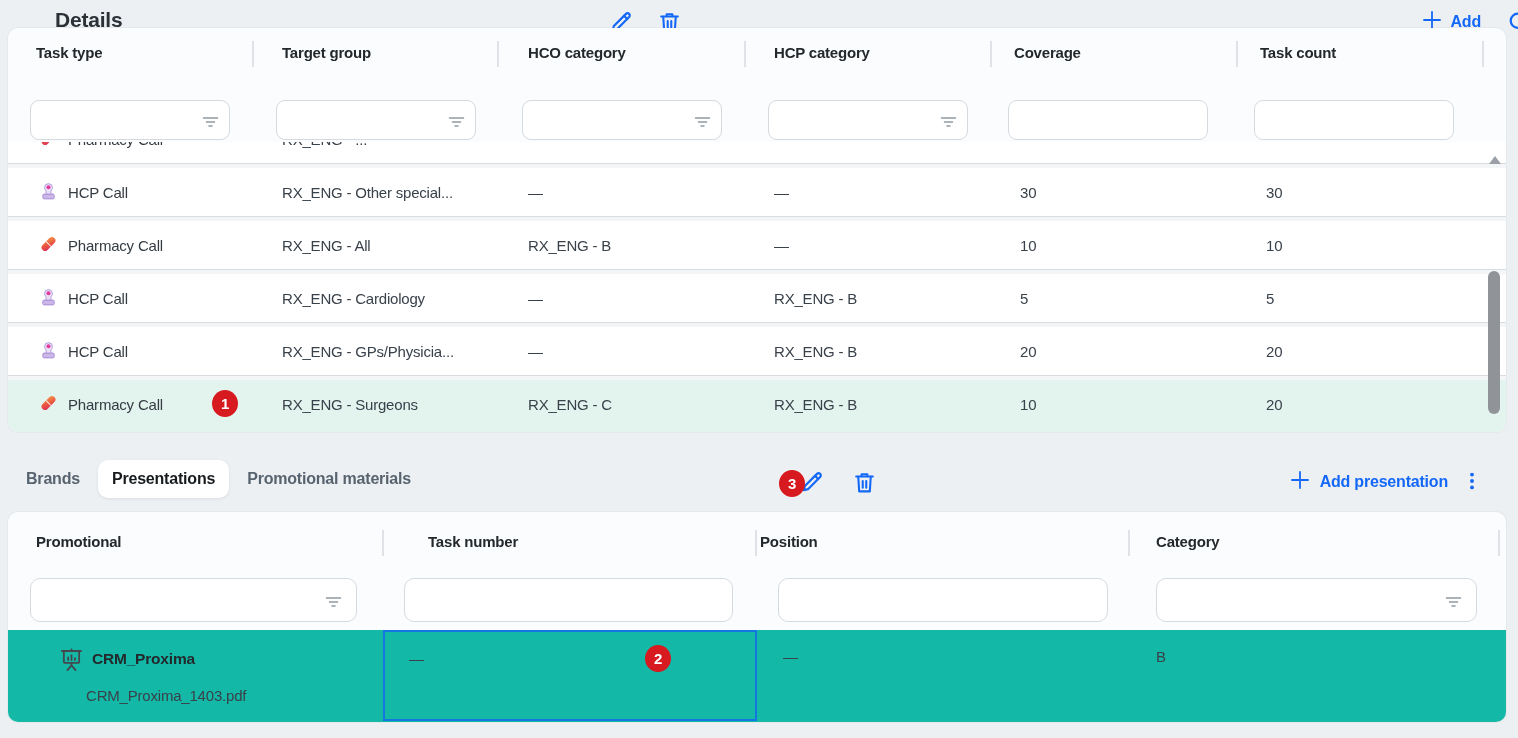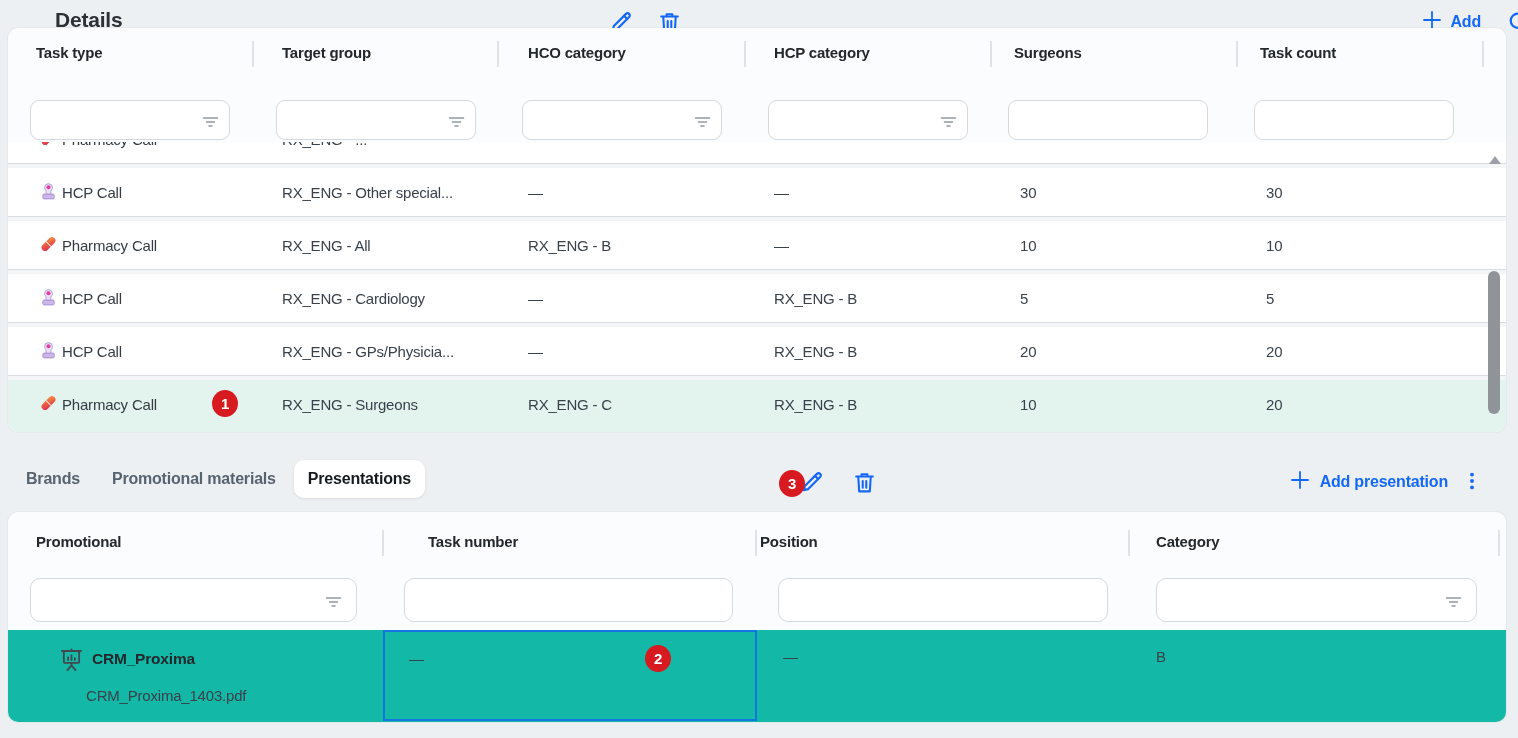--- a/index.html
+++ b/index.html
@@ -39,21 +39,21 @@
   .rows-shift { margin-top:-27px; }
   .t1row .rowbody {
     position:relative; height:48px; background:#fff;
     display:grid; grid-template-columns:246px 246px 246px 246px 246px auto;
     align-items:center; padding-left:28px;
   }
   .t1row .rowband { height:5px; background:#f3f5f7; border-top:1px solid #d9dde1; }
   .t1row.selected .rowbody { background:#e3f4ef; }
   .t1row.selected .rowband { background:#e3f4ef; border-top:none; }
   .cell { font-size:15px; color:#39414a; white-space:nowrap; overflow:hidden; }
-  .cell-first { display:flex; align-items:center; gap:3px; padding-left:2px; }
+  .cell-first { display:flex; align-items:center; gap:9px; padding-left:2px; }
   .cell-first .lbl { font-size:15px; color:#343b42; }
   .badge { position:absolute; width:26px; height:27px; border-radius:50%; background:#d71920; color:#fff; font-size:15px; font-weight:700; display:flex; align-items:center; justify-content:center; z-index:5; }
 
   
   .vscroll { position:absolute; left:1478px; top:114px; width:16px; height:290px; }
   .scroll-up, .scroll-down { position:absolute; left:3px; width:0; height:0; border-left:6px solid transparent; border-right:6px solid transparent; cursor:pointer; }
   .scroll-up   { top:14px; border-bottom:8px solid #9aa0a6; }
   .scroll-thumb { position:absolute; left:2px; top:129px; width:12px; height:143px; background:#909498; border-radius:7px; cursor:grab; }
 
   
@@ -121,21 +121,21 @@
   <div class="card card1">
     <div id="t1-head">
         <div class="th-label" style="left: 28px;">Task type</div>
         <div class="th-sep" style="left: 244px;"></div>
         <div class="th-label" style="left: 274px;">Target group</div>
         <div class="th-sep" style="left: 489px;"></div>
         <div class="th-label" style="left: 520px;">HCO category</div>
         <div class="th-sep" style="left: 736px;"></div>
         <div class="th-label" style="left: 766px;">HCP category</div>
         <div class="th-sep" style="left: 982px;"></div>
-        <div class="th-label" style="left: 1006px;">Surgeons</div>
+        <div class="th-label" style="left: 1006px;">Coverage</div>
         <div class="th-sep" style="left: 1228px;"></div>
         <div class="th-label" style="left: 1252px;">Task count</div>
         <div class="th-sep" style="left: 1474px;"></div>
       </div>
     <div id="t1-filters">
         <input class="filter-input" style="left: 22px; top: 72px; width: 200px;">
         <span class="filter-icon" style="left: 194px; top: 86px;"><svg width="17" height="13" viewBox="0 0 17 13" fill="none" stroke="#8f9aa3" stroke-width="1.5" stroke-linecap="round">
             <path d="M1.5 3h14M4.5 7h8M7 11h3"></path>
           </svg></span>
         <input class="filter-input" style="left: 268px; top: 72px; width: 200px;">
@@ -293,22 +293,22 @@
     <div class="vscroll">
       <div class="scroll-up"></div>
       <div class="scroll-thumb"></div>
 
     </div>
   </div>
 
   <div class="tabsbar">
     <div class="tabs" id="tabs">
         <div class="tab">Brands</div>
+        <div class="tab active">Presentations</div>
         <div class="tab">Promotional materials</div>
-        <div class="tab active">Presentations</div>
       </div>
     <div class="mid-icons">
       <div class="icon-btn" style="position:relative;">
         <span id="ic-edit-2">
             <svg width="26" height="26" viewBox="0 0 24 24" fill="none" stroke="#1468f7" stroke-width="2" stroke-linecap="round" stroke-linejoin="round">
               <path d="M4.5 19.5l.9-3.8L16.6 4.5a2.05 2.05 0 0 1 2.9 2.9L8.3 18.6l-3.8.9z"></path>
               <path d="M14.8 6.3l2.9 2.9"></path>
             </svg>
           </span>
       </div>

